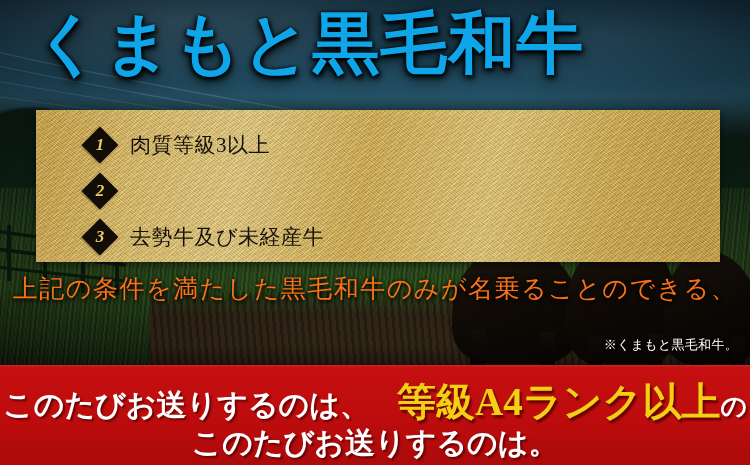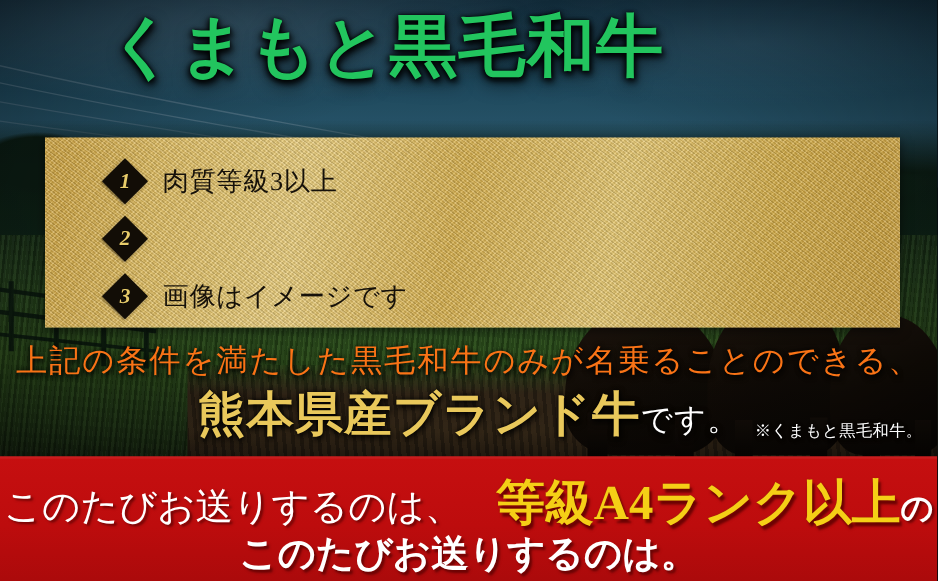--- a/index.html
+++ b/index.html
@@ -89,25 +89,25 @@
       radial-gradient(ellipse 560px 300px at 375px 180px, rgba(0,0,0,0) 35%, rgba(0,0,0,.30) 78%, rgba(0,0,0,.52) 100%),
       linear-gradient(rgba(0,0,0,.22) 0%, rgba(0,0,0,.10) 30%, rgba(0,0,0,.30) 100%);
   }
 
   
   .headline {
     position: absolute;
     left: 0; top: 10px;
     width: 618px;
     text-align: center;
-    font-size: 54px;
+    font-size: 67px;
     line-height: 1.0;
     font-weight: bold;
     letter-spacing: 1px;
-    color: #22c55e;
+    color: #0ea5e9;
     text-shadow:
       0 0 3px rgba(0,0,0,.95),
       2px 3px 5px rgba(0,0,0,.9),
       -2px 2px 5px rgba(0,0,0,.75),
       0 6px 14px rgba(0,0,0,.6);
     white-space: nowrap;
   }
 
   
   .gold-panel {
@@ -219,21 +219,21 @@
   }
   .red-line1 {
     position: absolute;
     left: 0; top: 10px;
     width: 750px;
     text-align: center;
     white-space: nowrap;
   }
   .red-line1 .w {
     font-size: 30px;
-    font-weight: normal;
+    font-weight: bold;
     color: #ffffff;
     letter-spacing: 0px;
     text-shadow: 2px 2px 2px rgba(80,0,0,.75);
     margin-top: 36px;
   }
   .red-line1 .g {
     font-size: 39px;
     font-weight: bold;
     color: #f5cf16;
     letter-spacing: 0px;
@@ -319,30 +319,27 @@
           <span class="dia"></span>
           <span class="n">2</span>
         </span>
       </div>
 
       <div class="cond-row">
         <span class="cond-num">
           <span class="dia"></span>
           <span class="n">3</span>
         </span>
-        <span class="cond-text">画像はイメージです</span>
+        <span class="cond-text">去勢牛及び未経産牛</span>
       </div>
 
     </div>
   </div>
 
   <div class="mid1">上記の条件を満たした黒毛和牛のみが名乗ることのできる、</div>
-  <div class="mid2">
-    <span class="brand">熊本県産ブランド牛</span><span class="suffix">です。</span>
-  </div>
   <div class="note">※くまもと黒毛和牛。</div>
 
   <div class="red-band">
     <div class="red-line1">
       <span class="w">このたびお送りするのは、</span><span class="g">等級A4ランク以上</span><span class="w-small">の</span>
     </div>
     <div class="red-line2">このたびお送りするのは。</div>
   </div>
 
 </div>

